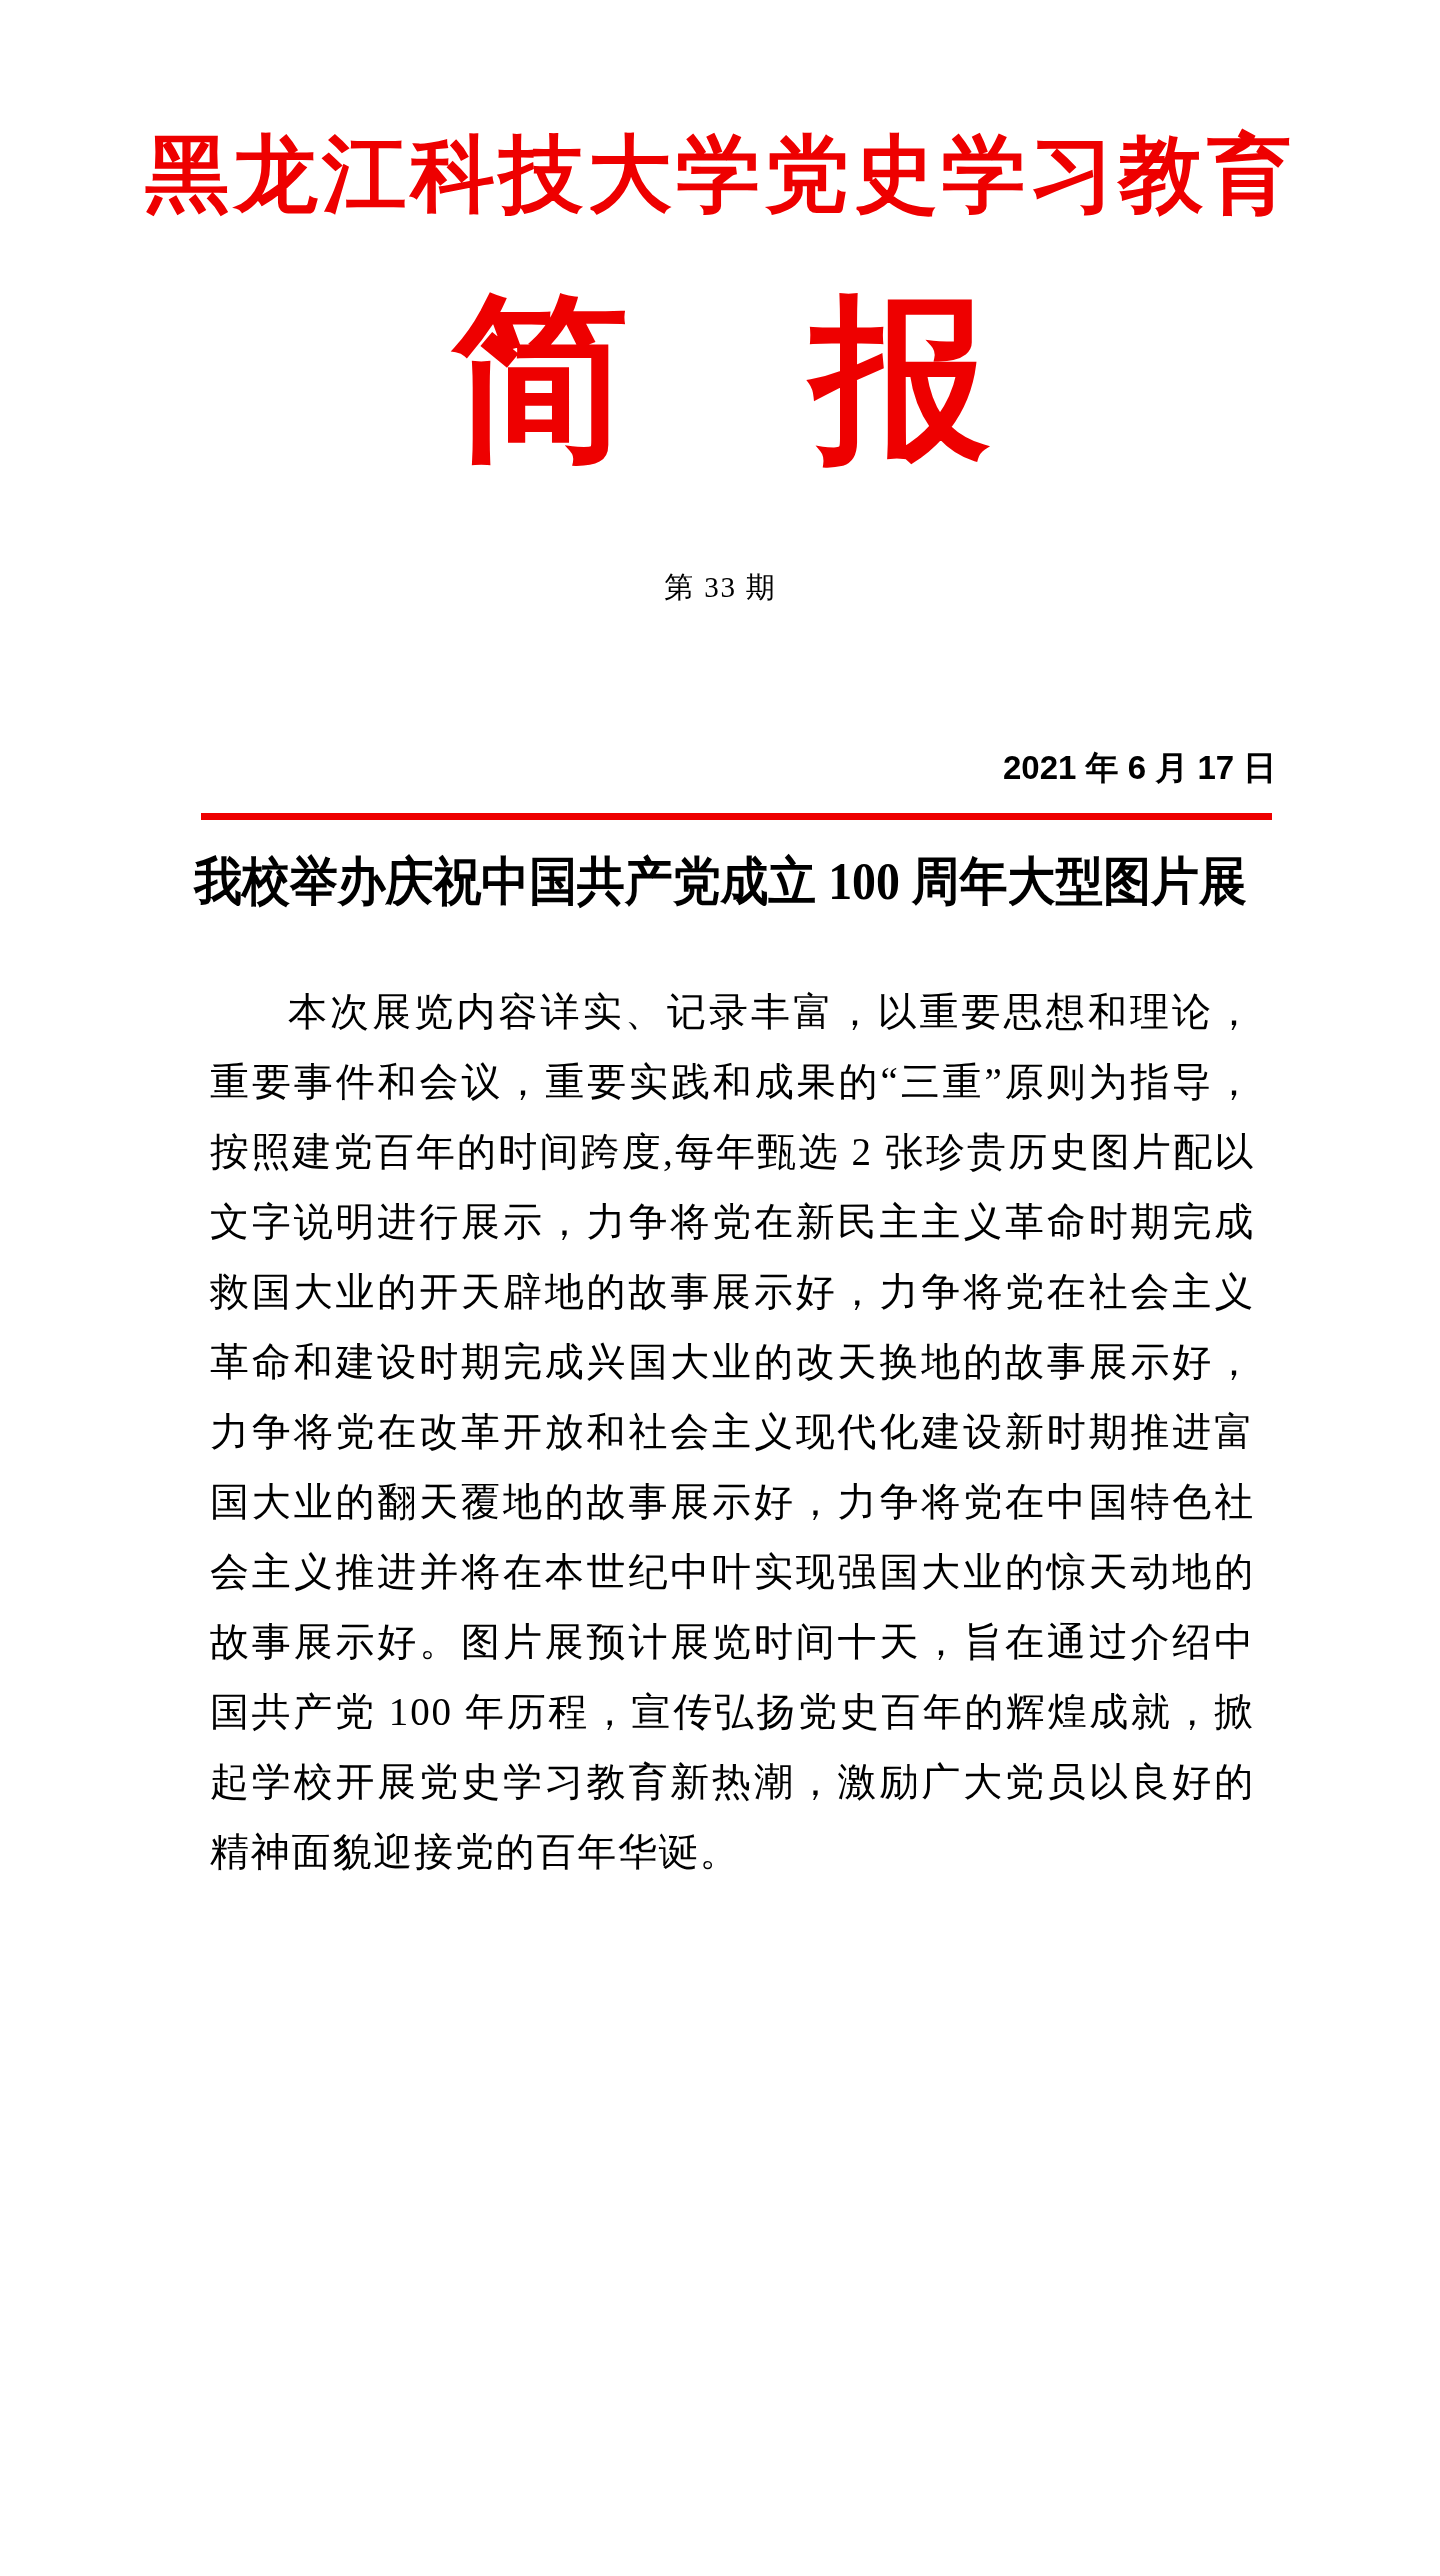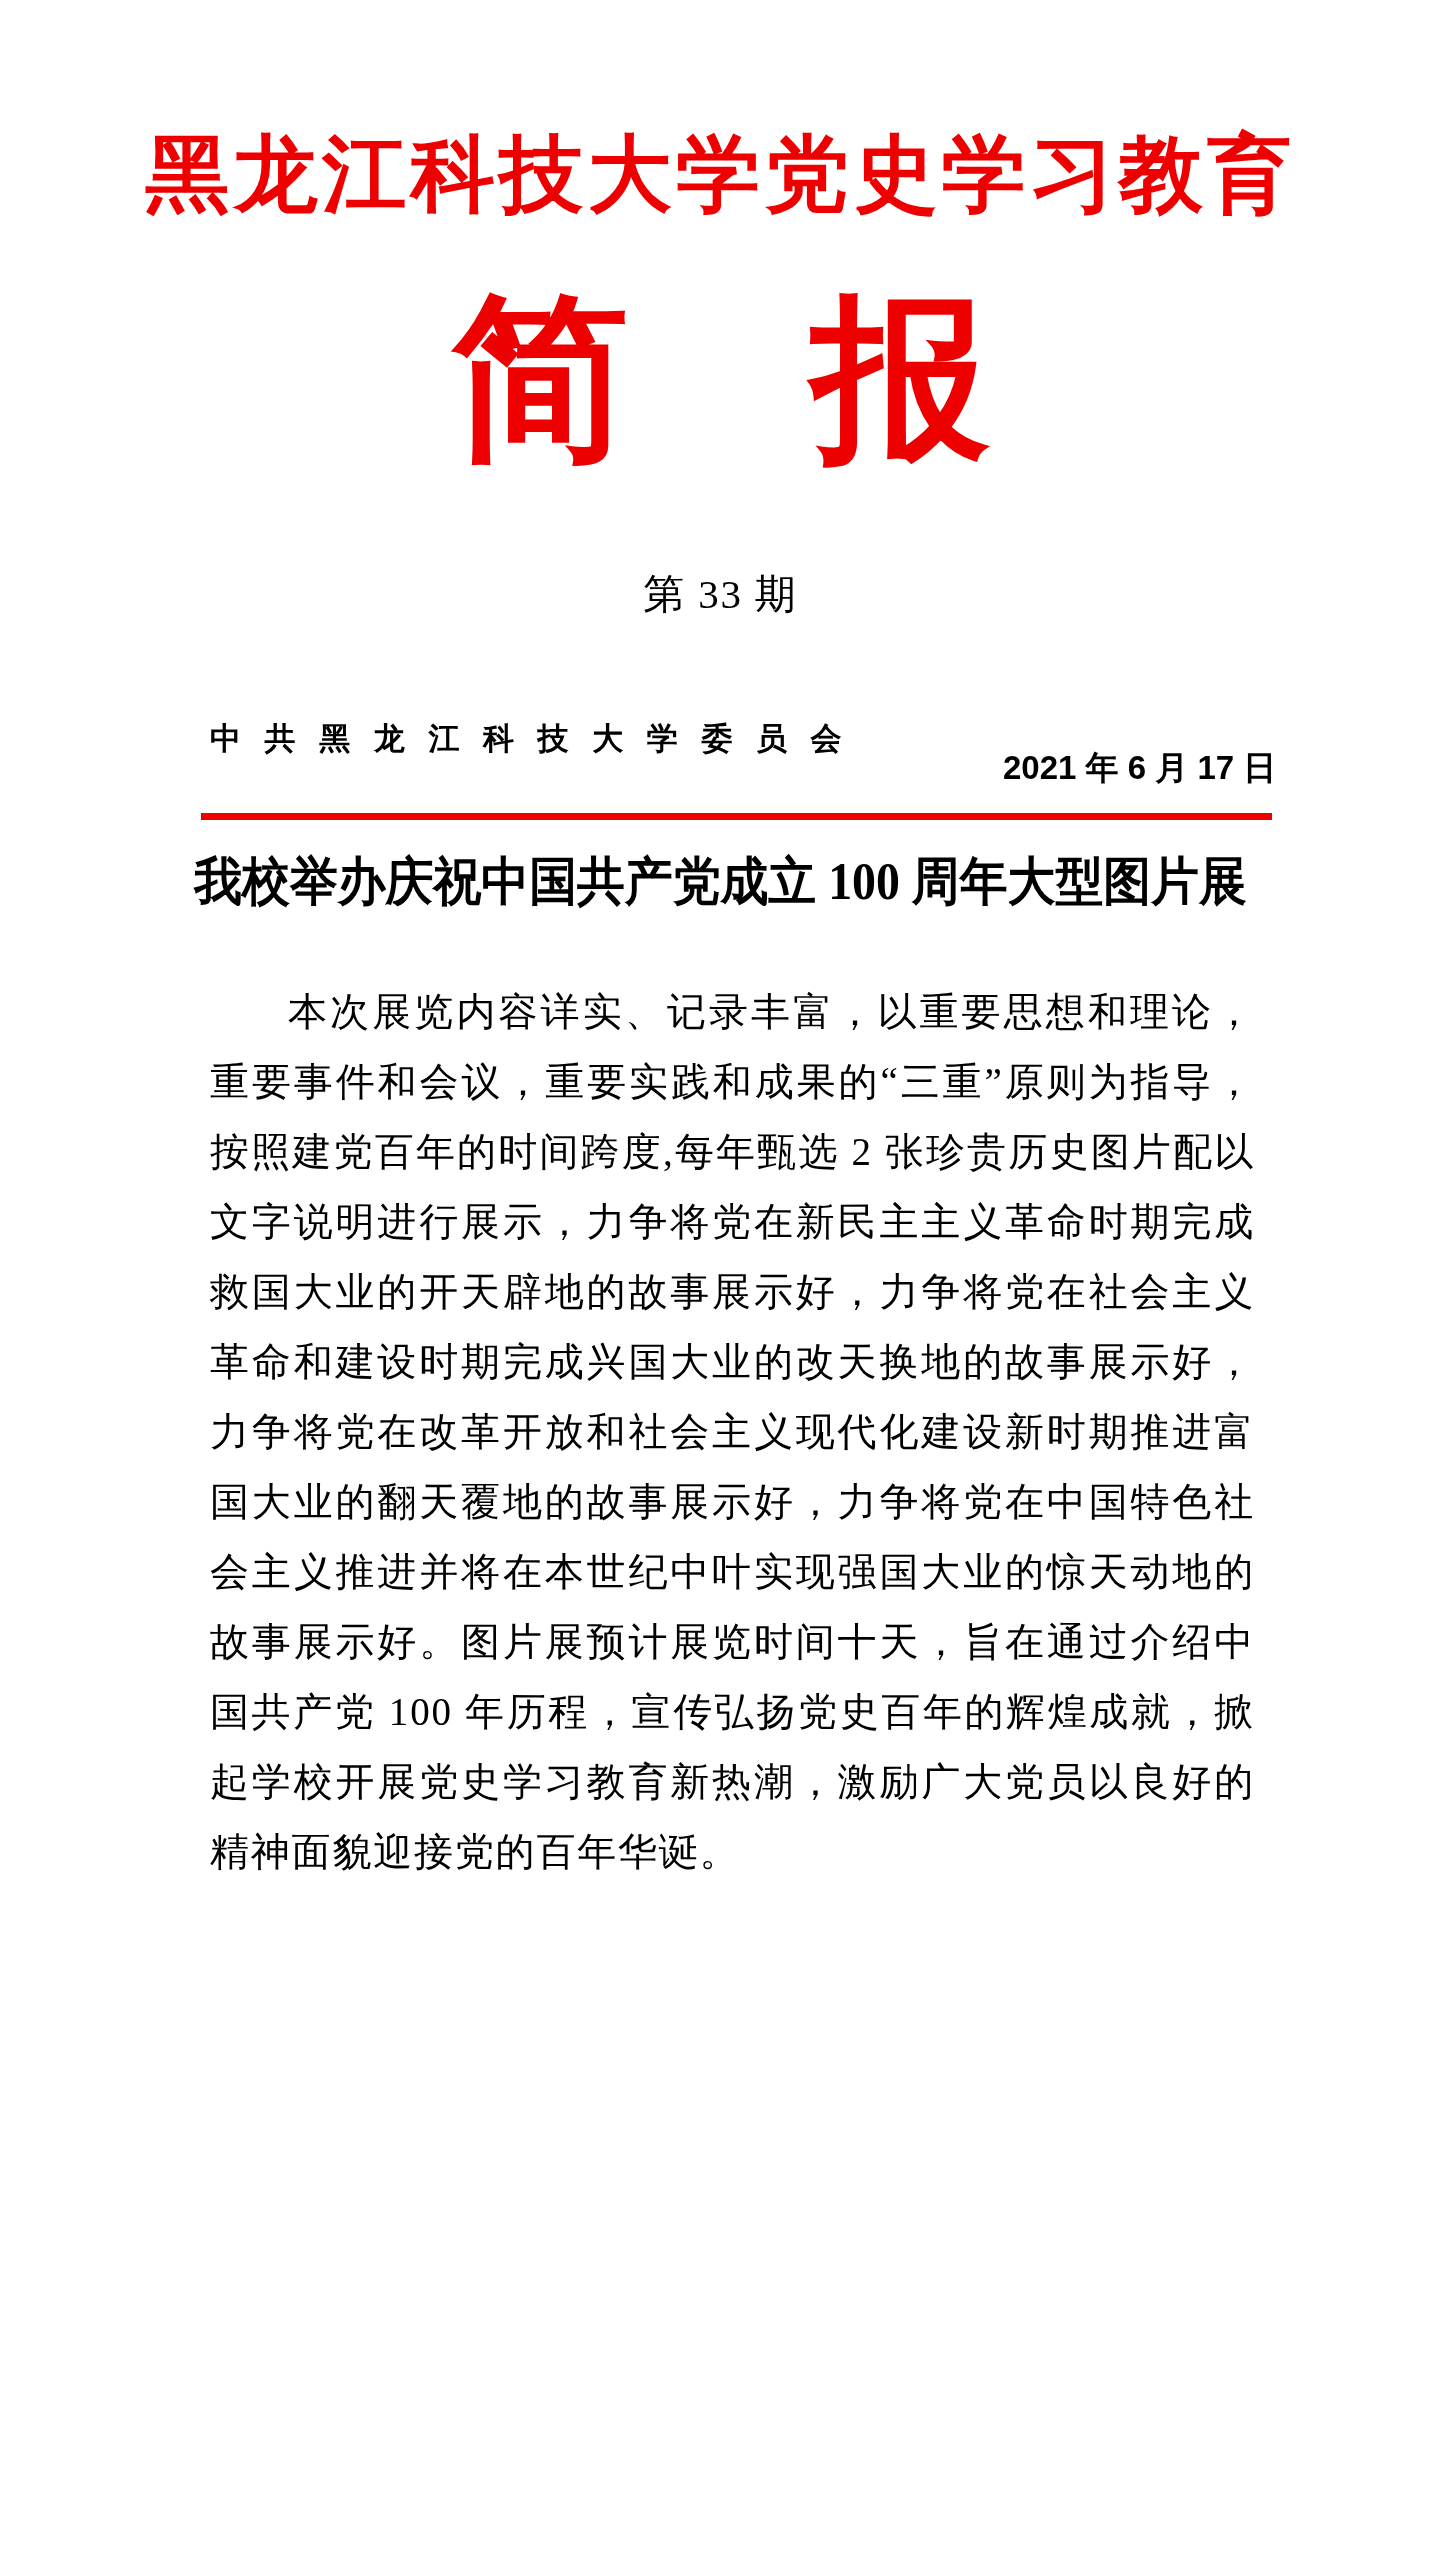--- a/index.html
+++ b/index.html
@@ -34,21 +34,21 @@
     gap: 182px;
     font-size: 178px;
     line-height: 1.05;
     font-weight: bold;
     color: var(--accent);
   }
   .issue-number {
     position: absolute;
     top: 570px; left: 0; right: 0;
     text-align: center;
-    font-size: 41px;
+    font-size: 29px;
     line-height: 1.2;
     letter-spacing: 1.8px;
   }
   .issuer-block {
     position: absolute;
     top: 723px; left: 210px;
     font-family: "Liberation Sans", "DejaVu Sans", sans-serif;
     font-weight: bold;
     font-size: 31px;
     line-height: 32px;
@@ -106,21 +106,20 @@
     <h1 class="org-title">黑龙江科技大学党史学习教育</h1>
 
     <div class="bulletin-title">
       <span>简</span>
       <span>报</span>
     </div>
 
     <div class="issue-number">第 33 期</div>
 
     <div class="issuer-block">
-      <div class="issuer-line-1">中共黑龙江科技大学委员会</div>
     </div>
 
     <div class="issue-date">2021 年 6 月 17 日</div>
 
     <div class="divider-rule"></div>
   </header>
 
   <main>
     <h2 class="article-headline">我校举办庆祝中国共产党成立 100 周年大型图片展</h2>
 

